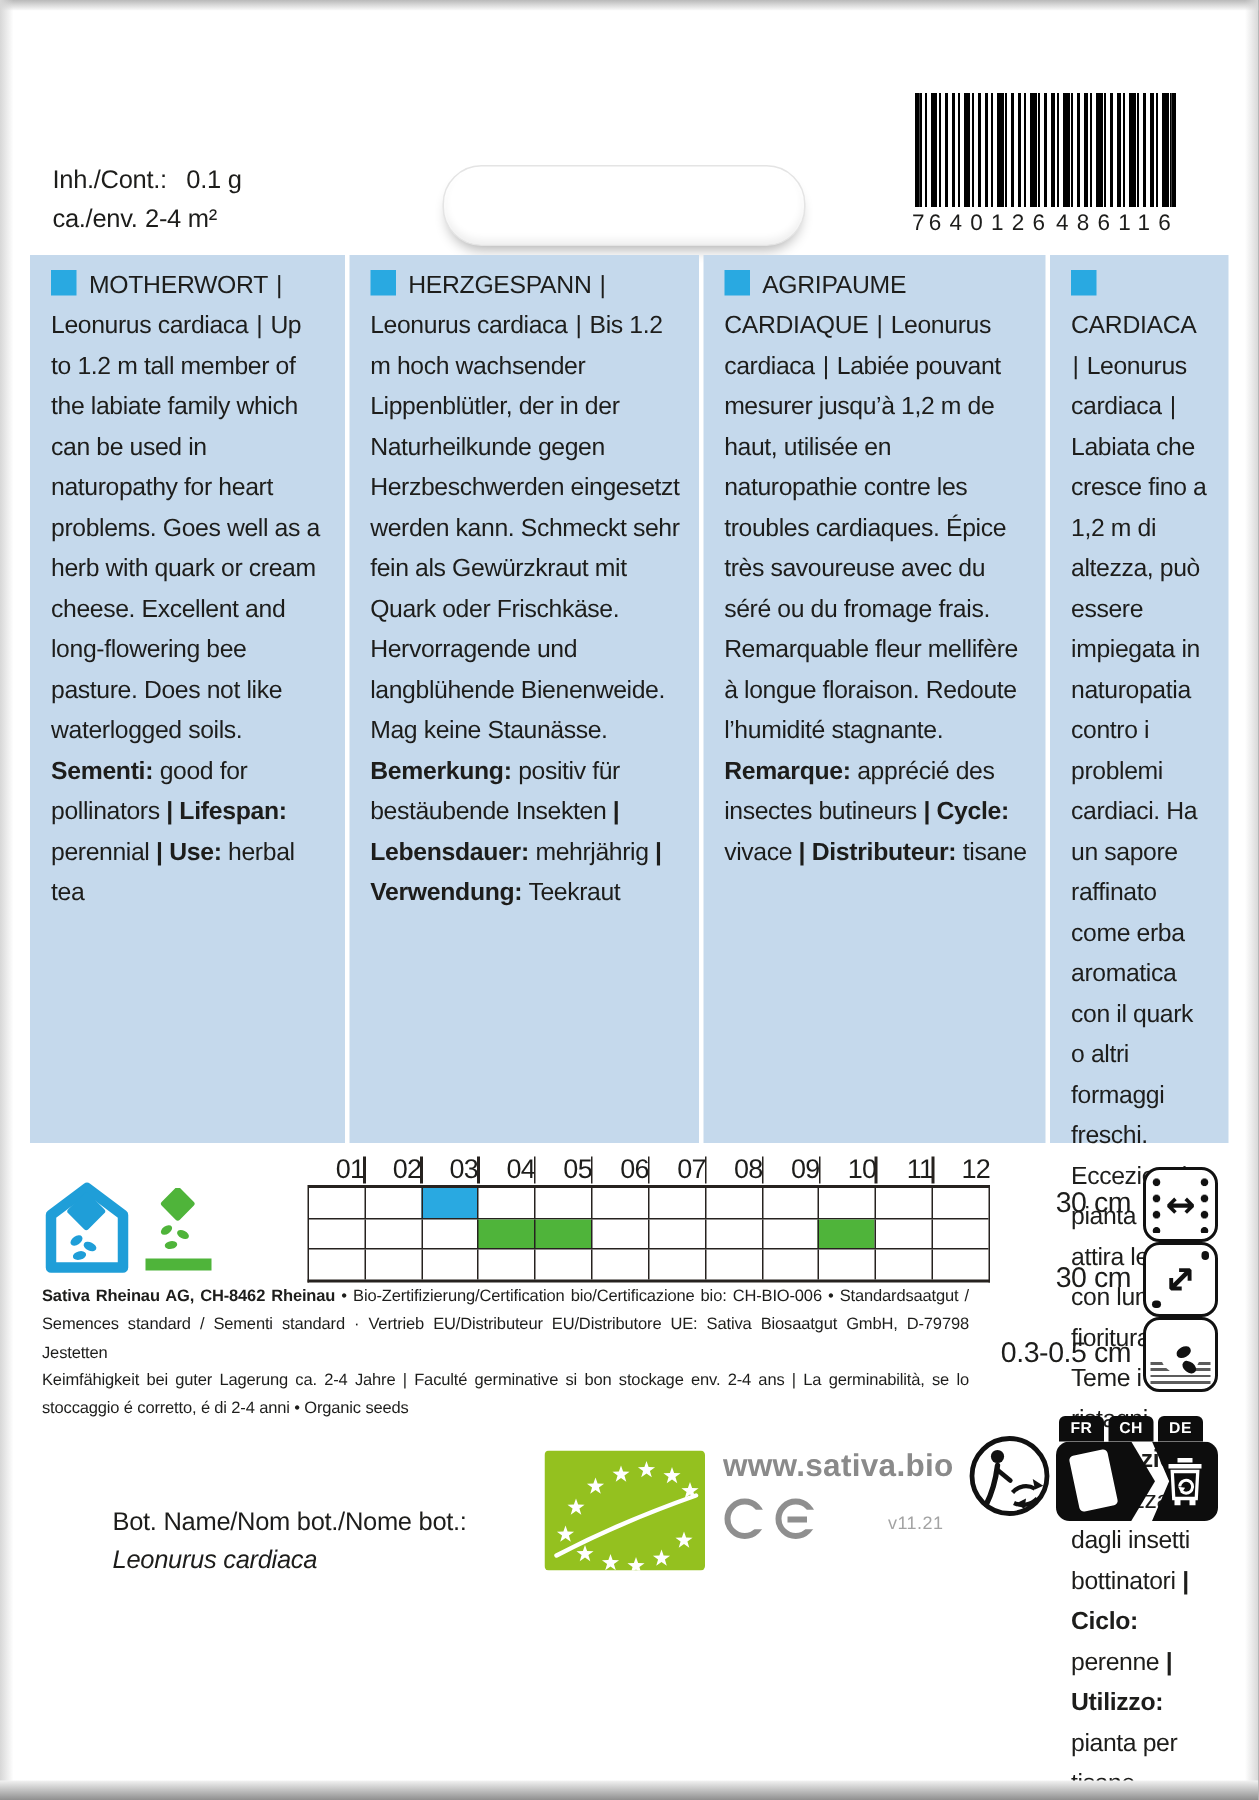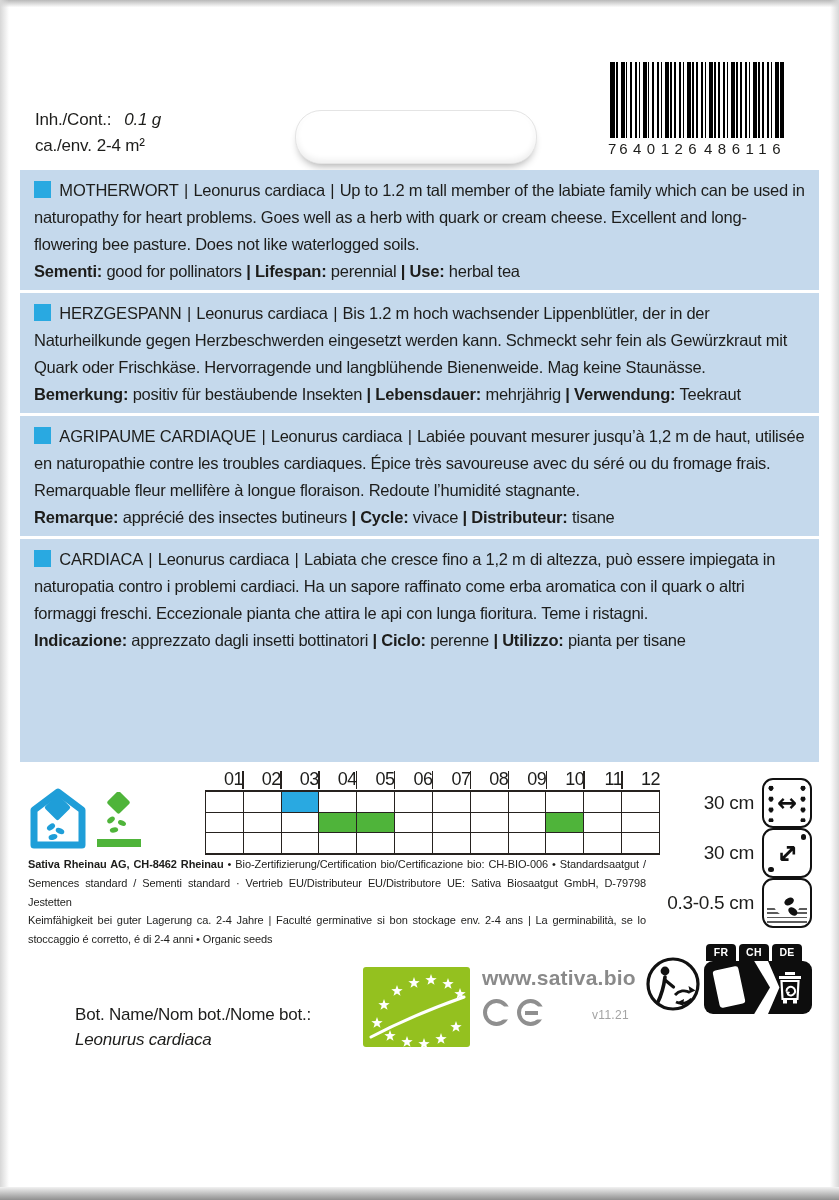--- a/index.html
+++ b/index.html
@@ -17,21 +17,21 @@
     font-family:"Liberation Sans",sans-serif;color:var(--ink);
   }
   
   .edge-top{position:absolute;top:0;left:0;right:0;height:7px;background:linear-gradient(#b9b9b9,#fbfbfb);z-index:5;}
   .edge-bottom{position:absolute;bottom:0;left:0;right:0;height:13px;background:linear-gradient(#f2f2f2,#8f8f8f);z-index:5;}
   .edge-left{position:absolute;top:0;bottom:0;left:0;width:9px;background:linear-gradient(90deg,#d7d7d7,rgba(255,255,255,0));z-index:5;}
   .edge-right{position:absolute;top:0;bottom:0;right:0;width:9px;background:linear-gradient(270deg,#d7d7d7,rgba(255,255,255,0));z-index:5;}
 
   
   .content-info{position:absolute;left:35px;top:107px;font-size:17px;line-height:26px;letter-spacing:-.2px;}
-  .content-info .val1{margin-left:13px;font-style:italic;}
+  .content-info .val1{margin-left:13px;}
   .content-info .val2{margin-left:5px;}
   .hang-hole{
     position:absolute;left:295px;top:110px;width:240px;height:52px;border-radius:26px;
     background:#fff;border:1px solid #e4e4e4;
     box-shadow:0 6px 9px -4px rgba(0,0,0,.33), inset 0 2px 3px rgba(255,255,255,.95), inset 0 -3px 6px rgba(0,0,0,.07);
   }
   .barcode{position:absolute;left:608px;top:62px;width:178px;height:96px;}
   .bc-bars{
     height:76px;margin:0 2px;
     border-left:3px solid #000;border-right:3px solid #000;
@@ -42,21 +42,21 @@
       #000 13px 14.5px,#fff 14.5px 17px,
       #000 17px 19px,#fff 19px 22px);
   }
   .bc-digits{display:flex;align-items:flex-end;justify-content:space-between;margin-top:2px;
     font-size:15px;letter-spacing:1px;}
   .bc-digits .grp{letter-spacing:5.5px;}
 
   
   .lang-band{
     position:absolute;left:20px;top:170px;width:799px;height:592px;
-    display:flex;flex-direction:column;gap:3px;
+    display:flex;gap:3px;
   }
   .lang-block{background:var(--panel);padding:7px 12px 5px 14px;}
   .lang-block:last-child{flex:1;}
   .lang-text,.lang-info{margin:0;font-size:16.5px;line-height:27px;letter-spacing:-.25px;}
   .lang-info b,.lang-text .lname{letter-spacing:-.2px;}
   .sq{display:inline-block;width:17px;height:17px;background:var(--cyan);vertical-align:-2px;margin-right:4px;}
 
   
   .cal-legend-protected{position:absolute;left:29px;top:787px;}
   .cal-legend-direct{position:absolute;left:96px;top:792px;}

